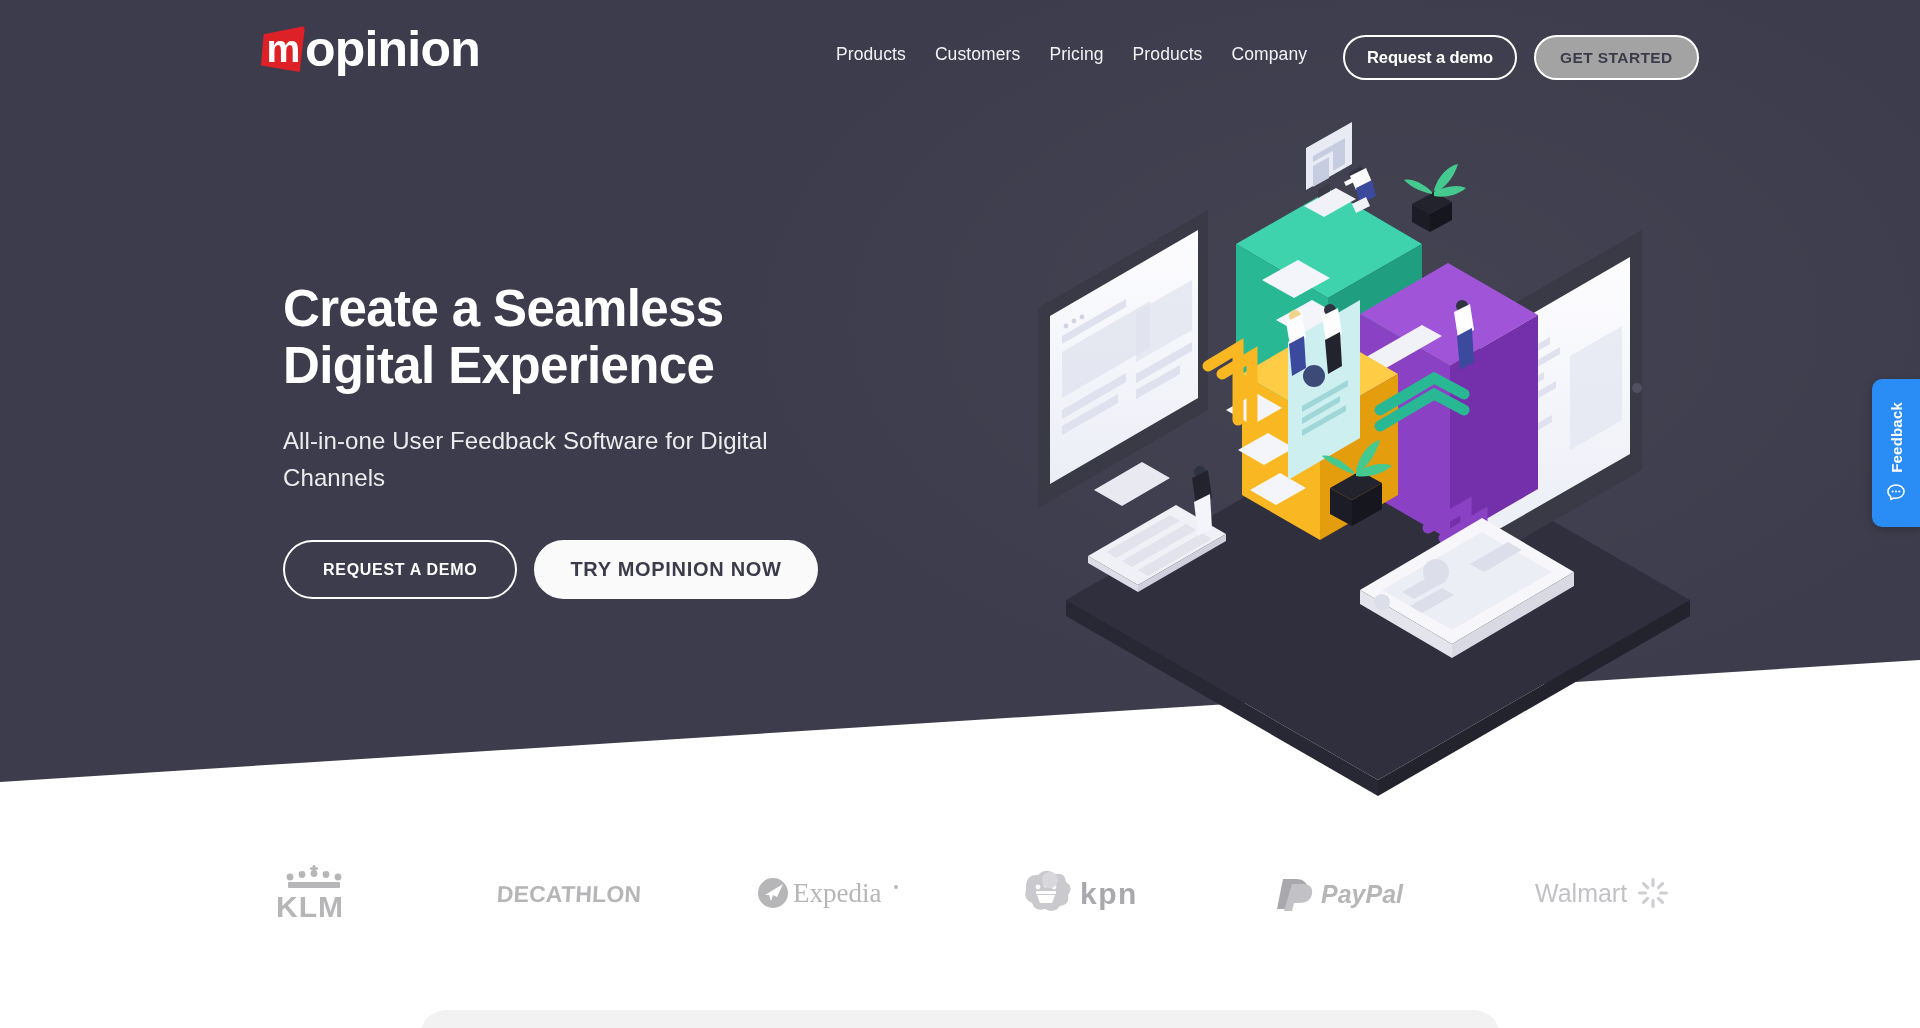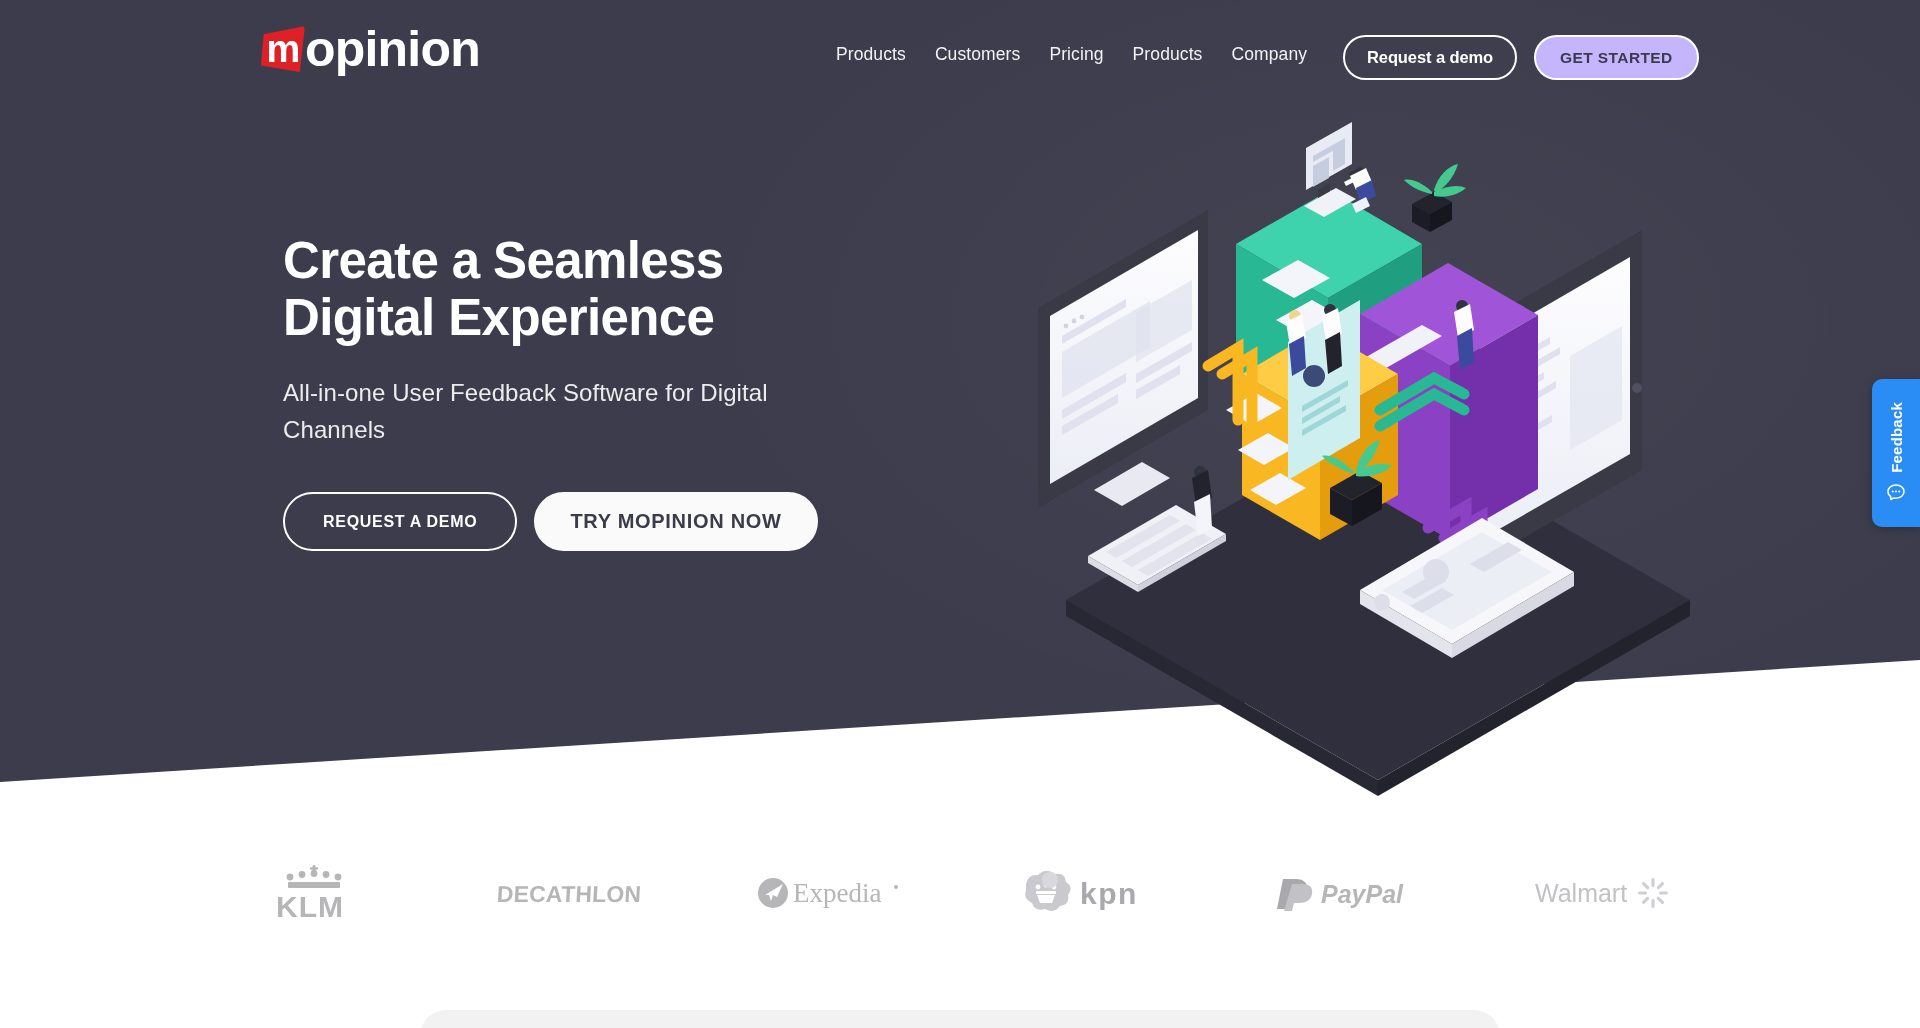--- a/index.html
+++ b/index.html
@@ -70,29 +70,29 @@
   .btn{
     display:inline-flex;align-items:center;justify-content:center;
     border-radius:999px;white-space:nowrap;cursor:pointer;
     font-weight:700;text-decoration:none;
   }
   .btn-outline-w{
     border:2px solid #ffffff;color:#ffffff;background:transparent;
     height:45px;padding:0 22px;font-size:16.5px;letter-spacing:-.1px;
   }
   .btn-solid-w{
-    background:#c4b5fd;color:#3b3b4b;border:2px solid #ffffff;
+    background:#a3a3a3;color:#3b3b4b;border:2px solid #ffffff;
     height:45px;padding:0 24px;font-size:15.5px;letter-spacing:.4px;
   }
 
   
   .hero-copy{position:absolute;z-index:30;left:283px;top:232px;width:720px;}
   .hero-title{
     font-size:51px;line-height:1.12;font-weight:700;color:#ffffff;
-    letter-spacing:-.6px;margin-bottom:29px;
+    letter-spacing:-.6px;margin-bottom:29px;margin-top:48px;
   }
   .hero-sub{
     font-size:24px;line-height:1.52;font-weight:400;color:#ececed;
     letter-spacing:.1px;max-width:520px;margin-bottom:44px;
   }
   .hero-cta{display:flex;align-items:center;gap:17px;}
   .btn-demo{
     border:2px solid #ffffff;color:#ffffff;background:transparent;
     height:59px;padding:0 38px;font-size:16px;letter-spacing:.7px;
   }

